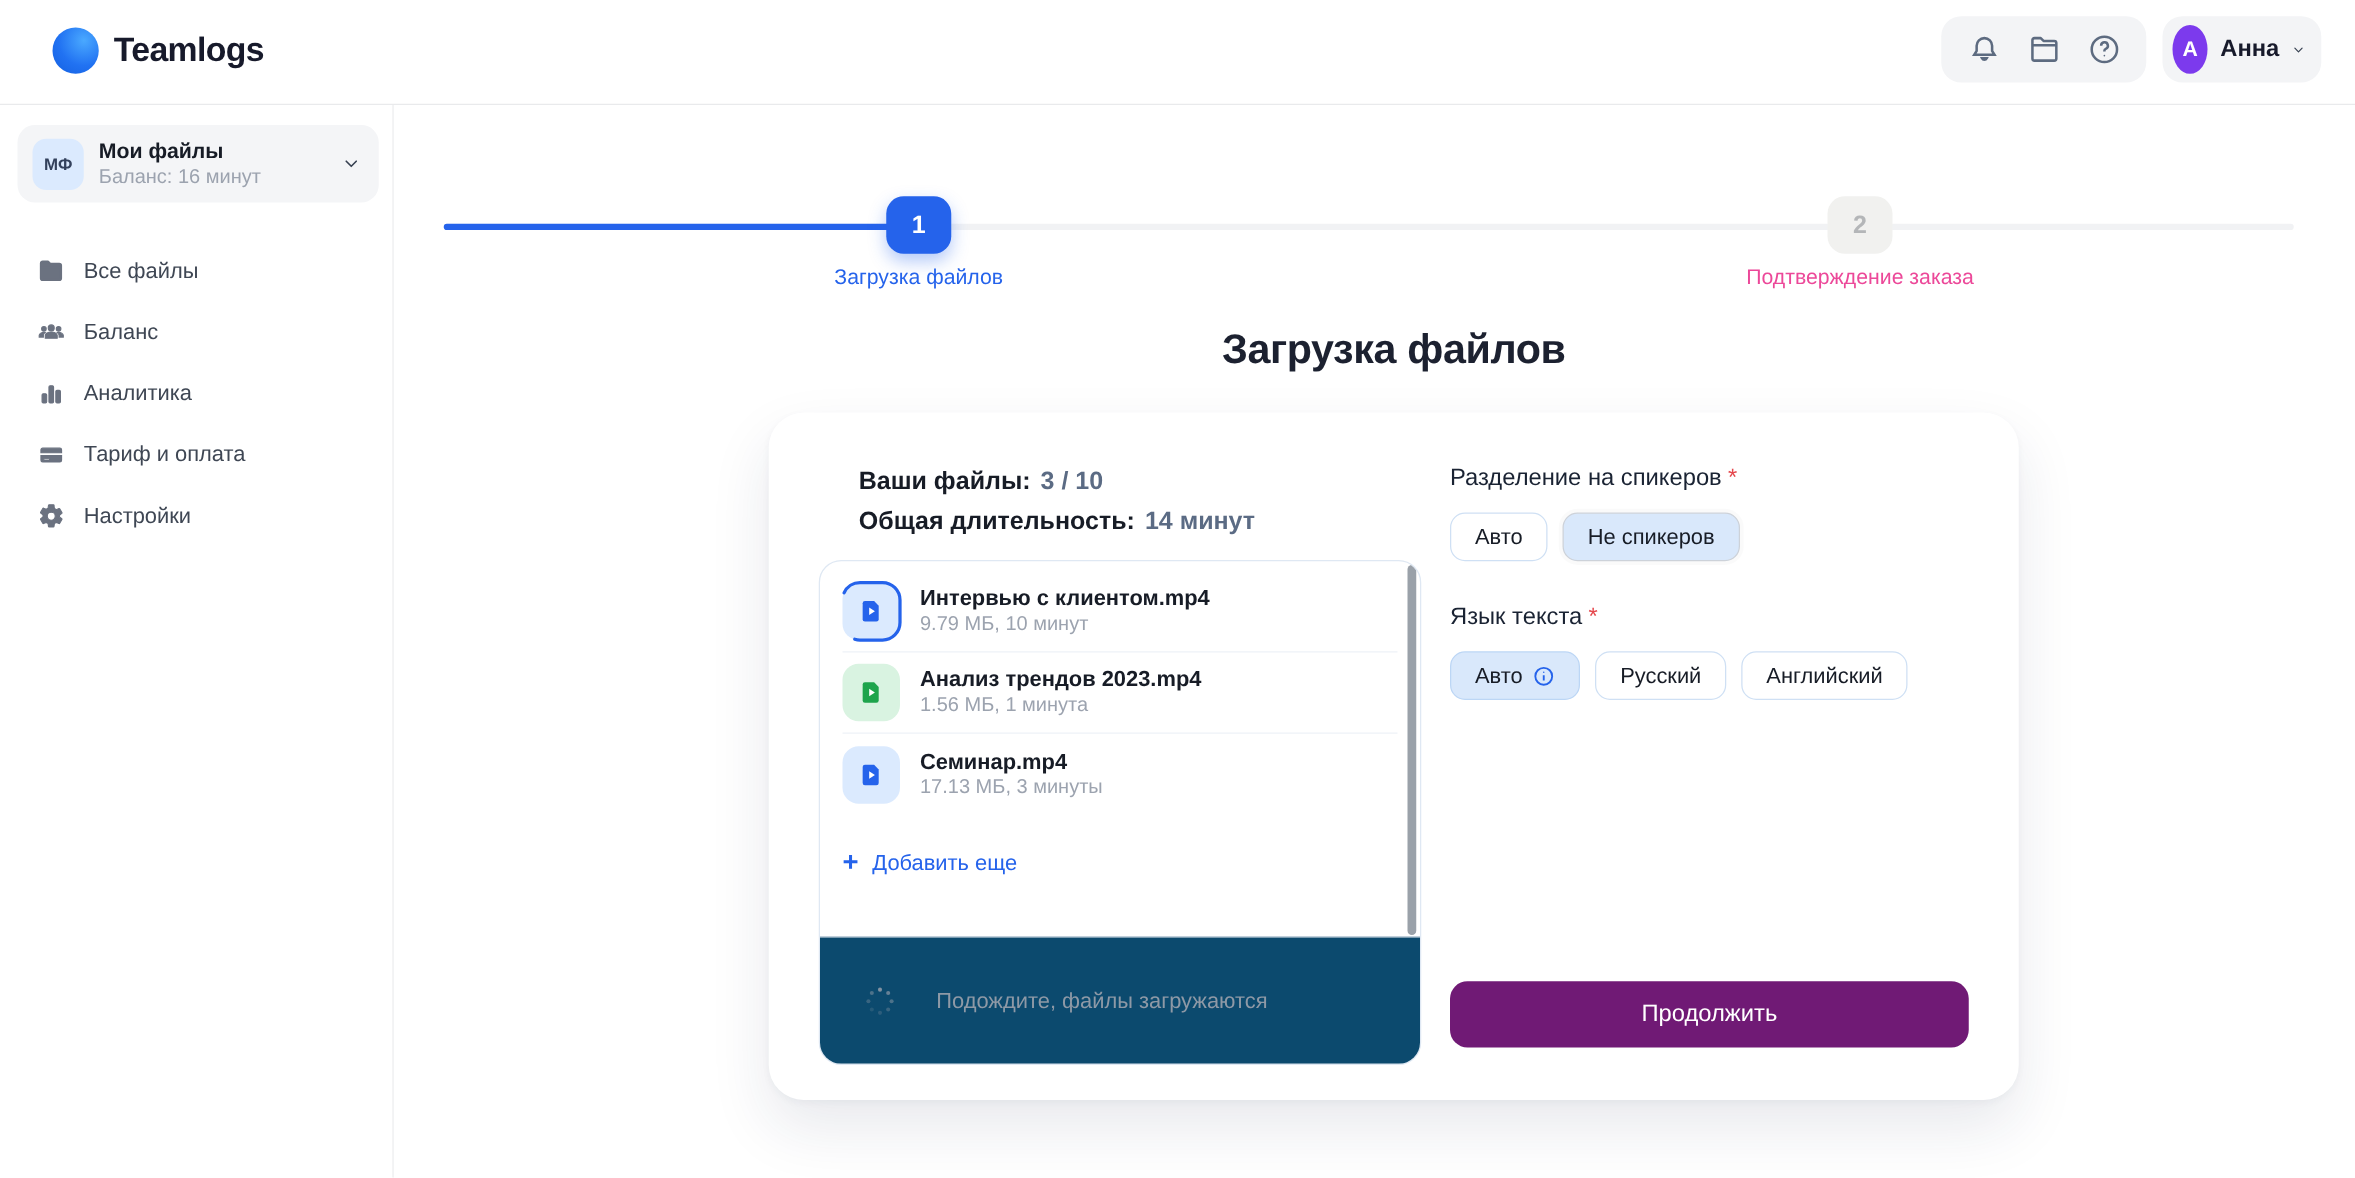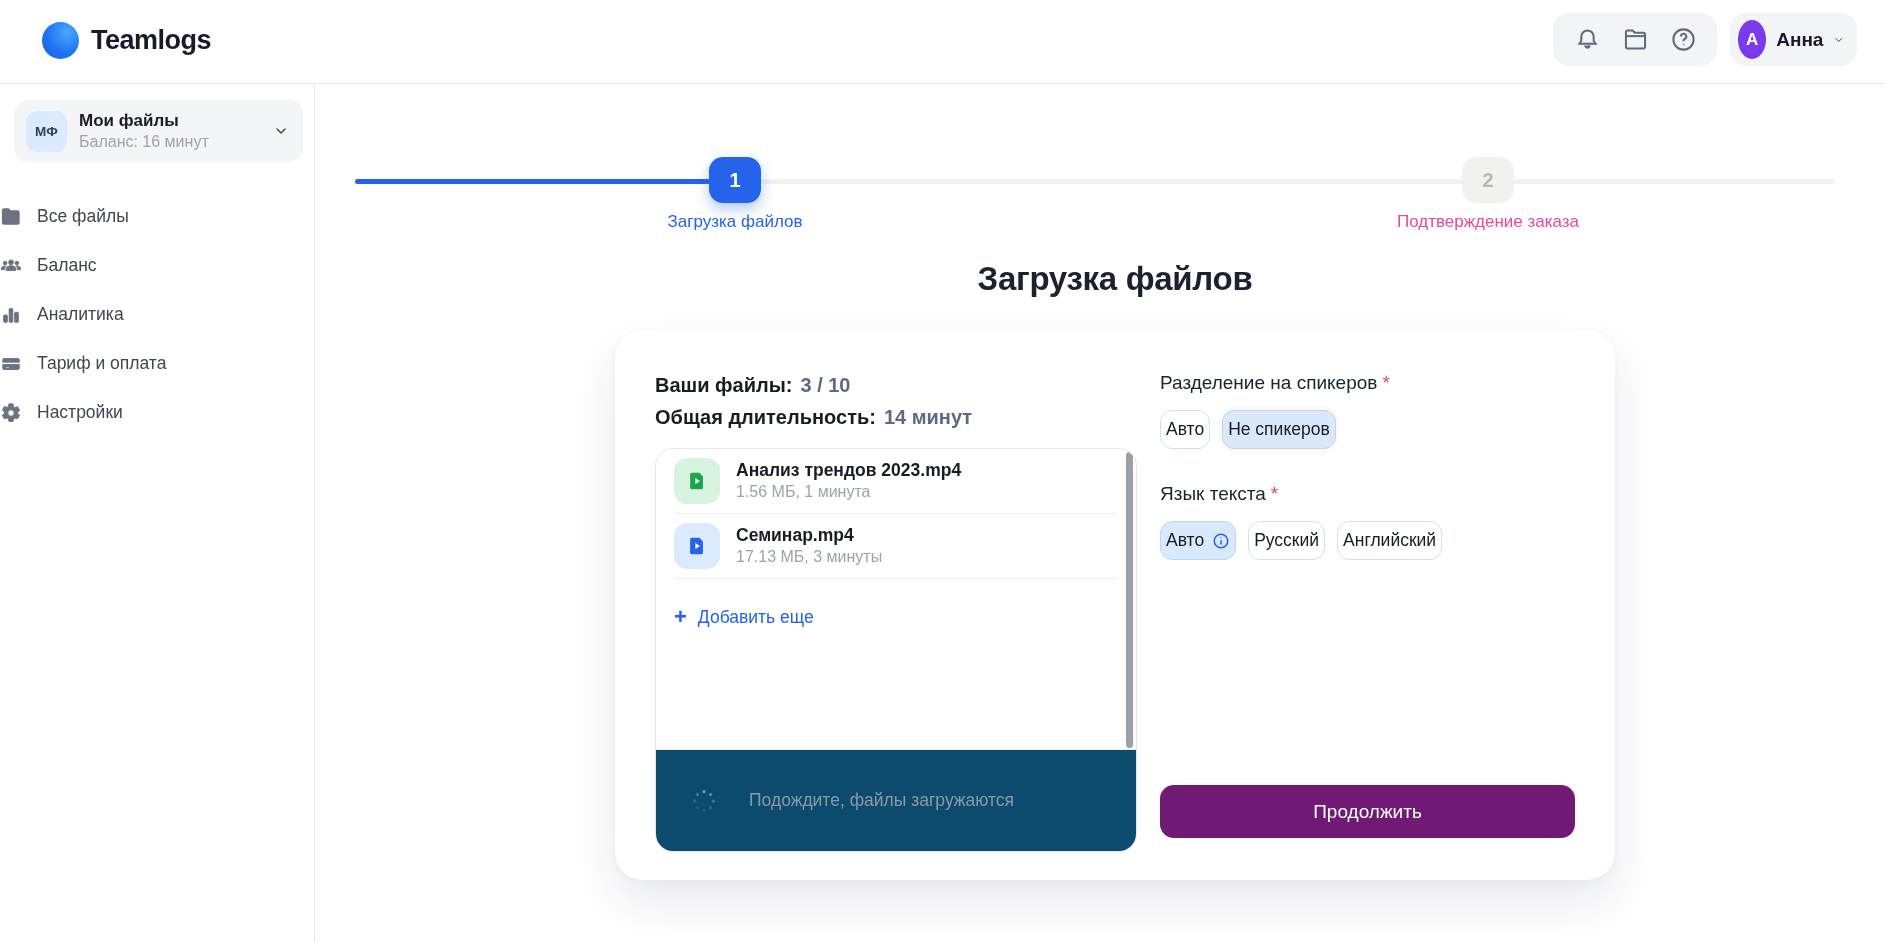--- a/index.html
+++ b/index.html
@@ -18,21 +18,21 @@
   .user-name { font-size:19px; font-weight:bold; color:#171a2b; }
 
   
   .sidebar { position:absolute; left:0; top:84px; width:315px; height:858px; background:#fff; border-right:1px solid #e9eaec; }
   .workspace { position:absolute; left:14px; top:16px; width:289px; height:62px; background:#f4f5f7; border-radius:14px; display:flex; align-items:center; padding:0 14px 0 12px; gap:12px; cursor:pointer; }
   .ws-badge { width:41px; height:41px; border-radius:11px; background:#dbeafe; color:#33415c; font-size:13.5px; font-weight:bold; display:flex; align-items:center; justify-content:center; }
   .ws-title { font-size:17px; font-weight:bold; color:#171c26; line-height:1.25; }
   .ws-balance { font-size:16px; color:#9ca3af; line-height:1.25; }
   .ws-chevron { margin-left:auto; }
   .nav { position:absolute; left:0; top:108px; width:100%; }
-  .nav-item { height:49px; display:flex; align-items:center; gap:15px; cursor:pointer; }
+  .nav-item { height:49px; display:flex; align-items:center; padding-left:30px; gap:15px; cursor:pointer; }
   .nav-item svg { fill:#6b7280; stroke:#6b7280; }
   .nav-label { font-size:17.5px; color:#3f4754; }
 
   
   .main { position:absolute; left:315px; top:84px; width:1569px; height:858px; background:#fff; }
 
   
   .step-track { position:absolute; left:40px; top:95px; width:1480px; height:5px; background:#f1f2f4; border-radius:3px; }
   .step-fill { position:absolute; left:0; top:0; height:5px; width:380px; background:#2563eb; border-radius:3px; }
   .step-badge { position:absolute; top:73px; width:52px; height:46px; border-radius:14px; display:flex; align-items:center; justify-content:center; font-size:20px; font-weight:bold; }
@@ -41,21 +41,21 @@
   .step-label { position:absolute; top:128px; width:280px; text-align:center; font-size:17px; }
   .step-label.active { left:280px; color:#2563eb; }
   .step-label.inactive { left:1033px; color:#ec4899; }
 
   .page-title { position:absolute; left:300px; top:176px; width:1000px; text-align:center; font-size:33px; font-weight:bold; color:#1c2130; letter-spacing:-0.3px; }
 
   
   .card { position:absolute; left:300px; top:246px; width:1000px; height:550px; background:#fff; border-radius:28px; box-shadow:0 22px 48px rgba(30,41,75,0.10), 0 2px 6px rgba(30,41,75,0.04); }
 
   .left-col { position:absolute; left:40px; top:44px; width:482px; }
-  .summary-line { font-size:20px; font-weight:bold; color:#171c26; margin-bottom:9px; }
+  .summary-line { font-size:20px; font-weight:bold; color:#171c26; margin-bottom:9px;margin-left:32px; }
   .summary-line .value { color:#5b6b84; margin-left:8px; }
 
   .file-list { position:absolute; left:40px; top:118px; width:482px; height:404px; border:1px solid #dfe8f3; border-radius:18px; background:#fff; overflow:hidden; }
   .file-row { height:65px; margin:0 18px; display:flex; align-items:center; gap:16px; border-bottom:1px solid #eef2f7; }
   .file-row.first { margin-top:8px; }
   .file-row:nth-child(3) { border-bottom:none; }
   .file-tile { position:relative; width:46px; height:46px; border-radius:13px; display:flex; align-items:center; justify-content:center; flex:none; }
   .tile-blue { background:#dbeafe; }
   .tile-green { background:#d9f3e1; }
   .ring { position:absolute; left:-2px; top:-2px; }
@@ -64,21 +64,21 @@
   .add-more { margin:16px 18px 0; height:44px; display:flex; align-items:center; gap:11px; color:#2563eb; font-size:17.5px; cursor:pointer; width:max-content; }
   .plus { font-size:22px; line-height:1; font-weight:bold; }
   .list-footer { position:absolute; left:0; bottom:0; width:100%; height:102px; background:#0c4a6e; border-top:1px solid #e8edf4; display:flex; align-items:center; padding-left:36px; gap:33px; }
   .footer-text { font-size:17.5px; color:#8e99a6; }
   .scrollbar { position:absolute; right:3px; top:3px; width:7px; height:296px; background:#9aa1a9; border-radius:4px; }
 
   .right-col { position:absolute; left:545px; top:42px; width:415px; }
   .opt-label { font-size:19px; font-weight:500; color:#1a2333; margin-bottom:16px; }
   .req { color:#e5484d; margin-left:5px; }
   .pill-row { display:flex; gap:12px; margin-bottom:34px; }
-  .pill { height:39px; padding:0 5px; border-radius:12px; display:flex; align-items:center; gap:8px; font-size:17.5px; color:#171c26; background:#fff; border:1.5px solid #cfe0f4; cursor:pointer; white-space:nowrap; }
+  .pill { height:39px; padding:0 19px; border-radius:12px; display:flex; align-items:center; gap:8px; font-size:17.5px; color:#171c26; background:#fff; border:1.5px solid #cfe0f4; cursor:pointer; white-space:nowrap; }
   .pill.selected-gray { background:#d9e8fb; border:1.5px solid #cdd2d9; box-shadow:0 0 0 3px rgba(0,0,0,0.02); }
   .pill.selected-blue { background:#d9e8fb; border:1.5px solid #bcd6f5; }
 
   .continue-btn { position:absolute; left:545px; top:455px; width:415px; height:53px; background:#701a75; border:none; border-radius:14px; color:#fff; font-size:19px; font-family:inherit; cursor:not-allowed; }
 
   .chev { stroke:#374151; fill:none; stroke-width:2; stroke-linecap:round; stroke-linejoin:round; }
 </style>
 </head>
 <body>
 
@@ -192,20 +192,35 @@
       <div class="summary-line">
         <span>Ваши файлы:</span><span class="value">3 / 10</span>
       </div>
       <div class="summary-line">
         <span>Общая длительность:</span><span class="value">14 минут</span>
       </div>
     </div>
 
     <div class="file-list">
 
+      <div class="file-row first">
+        <div class="file-tile tile-blue">
+          <svg class="ring" width="50" height="50" viewBox="0 0 50 50" fill="none">
+            <rect x="2" y="2" width="46" height="46" rx="14" stroke="#2563eb" stroke-width="2.6" pathLength="100" stroke-dasharray="74 26" stroke-dashoffset="10" stroke-linecap="round"></rect>
+          </svg>
+          <svg width="22" height="22" viewBox="0 0 24 24">
+            <path d="M6.5 3h8l4 4.2V19a2 2 0 0 1-2 2h-10a2 2 0 0 1-2-2V5a2 2 0 0 1 2-2z" fill="#2563eb"></path>
+            <path d="M10.2 8.8l5 3.2-5 3.2V8.8z" fill="#ffffff"></path>
+          </svg>
+        </div>
+        <div>
+          <div class="file-name">Интервью с клиентом.mp4</div>
+          <div class="file-meta">9.79 МБ, 10 минут</div>
+        </div>
+      </div>
 
       <div class="file-row">
         <div class="file-tile tile-green">
           <svg width="22" height="22" viewBox="0 0 24 24">
             <path d="M6.5 3h8l4 4.2V19a2 2 0 0 1-2 2h-10a2 2 0 0 1-2-2V5a2 2 0 0 1 2-2z" fill="#1ea44c"></path>
             <path d="M10.2 8.8l5 3.2-5 3.2V8.8z" fill="#ffffff"></path>
           </svg>
         </div>
         <div>
           <div class="file-name">Анализ трендов 2023.mp4</div>

